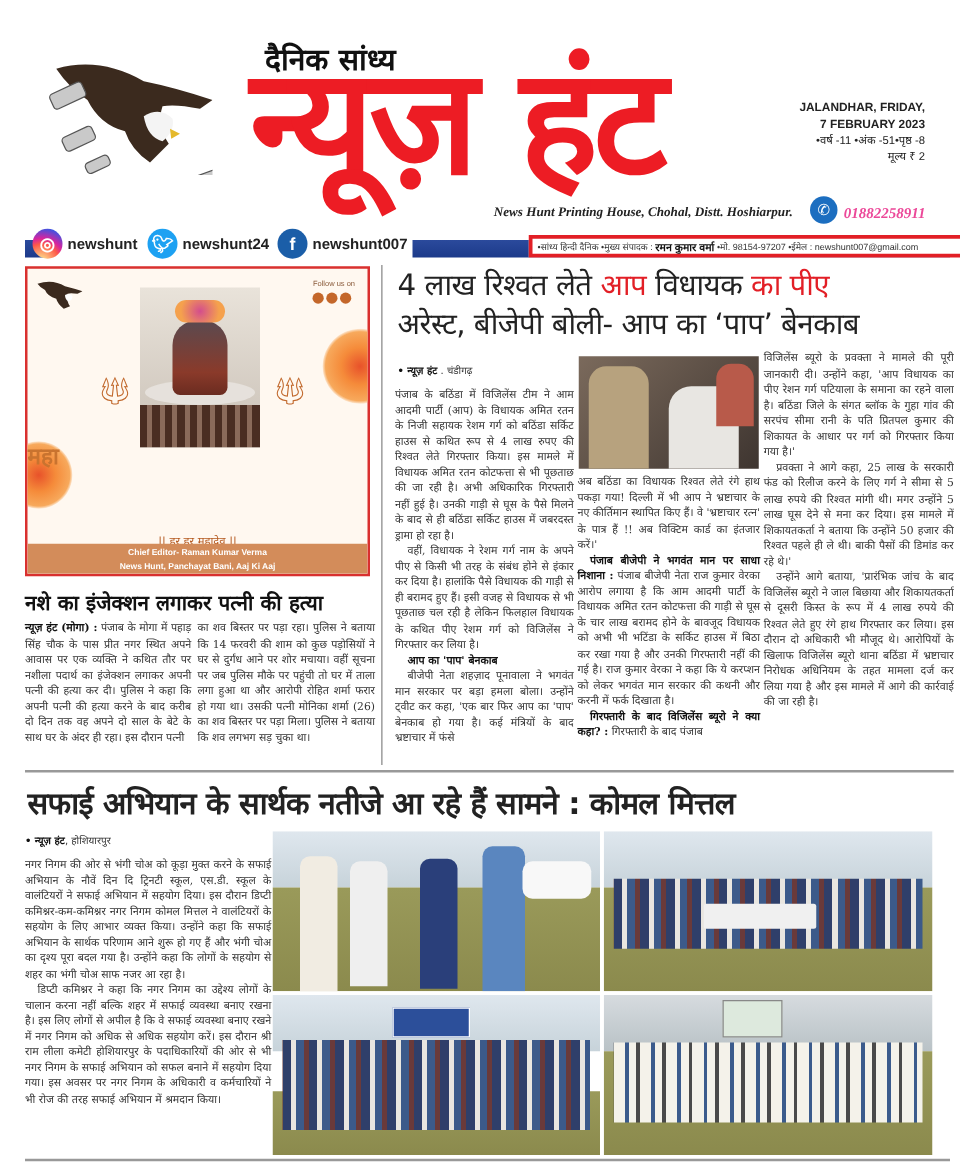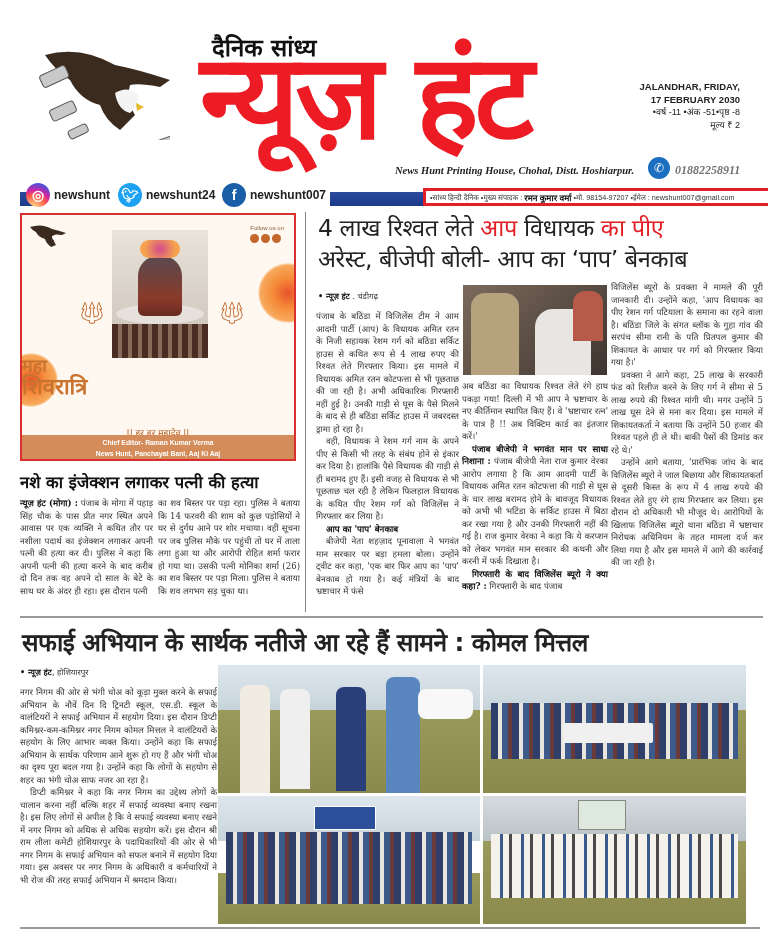--- a/index.html
+++ b/index.html
@@ -9,21 +9,21 @@
   .abs { position: absolute; }
 
   
   #eagle { left: 20px; top: 25px; width: 150px; height: 115px; }
   #tagline-top { left: 212px; top: 30px; font-family: "DejaVu Sans", sans-serif; font-weight: bold; font-size: 24px; color: #111; }
   #brand { left: 200px; top: 38px; font-family: "DejaVu Sans", sans-serif; font-weight: bold; font-size: 118px; line-height: 1; color: #ed1c24; letter-spacing: -4px; }
   #dateline { right: 28px; top: 80px; text-align: right; font-family: "Liberation Sans", sans-serif; font-size: 9px; color: #222; line-height: 13px; }
   #dateline .dt { font-weight: bold; font-size: 9.5px; }
   #press-line { left: 395px; top: 165px; font-family: Liberation Serif, serif; font-style: italic; font-weight: bold; font-size: 10.5px; color: #222; }
   #phone-icon { left: 648px; top: 157px; width: 22px; height: 22px; border-radius: 50%; background: #1c6ec0; color: #fff; font-size: 12px; display: flex; align-items: center; justify-content: center; }
-  #phone-num { left: 675px; top: 163px; font-family: "Liberation Serif", serif; font-style: italic; font-weight: bold; font-size: 12px; color: #737373; }
+  #phone-num { left: 675px; top: 163px; font-family: "Liberation Serif", serif; font-style: italic; font-weight: bold; font-size: 12px; color: #ec4899; }
 
   
   #social-bar { left: 20px; top: 192px; width: 740px; height: 14px; background: linear-gradient(#2b4a9c, #1c3a8a); }
   #social-white { left: 40px; top: 190px; width: 290px; height: 18px; background: #fff; }
   .soc { position: absolute; top: 183px; display: flex; align-items: center; font-family: "Liberation Sans", sans-serif; font-weight: bold; font-size: 12px; color: #222; }
   .soc .ic { width: 24px; height: 24px; border-radius: 50%; display: flex; align-items: center; justify-content: center; color: #fff; font-weight: bold; font-size: 14px; margin-right: 4px; }
   #soc-ig { left: 26px; }
   #soc-ig .ic { background: radial-gradient(circle at 30% 110%, #fdf497 0%, #fd5949 45%, #d6249f 60%, #285AEB 90%); }
   #soc-tw { left: 118px; }
   #soc-tw .ic { background: #1da1f2; }
@@ -115,21 +115,21 @@
     <rect x="48" y="102" width="20" height="9" rx="3" transform="rotate(-25 58 106)"></rect>
     <rect x="135" y="112" width="28" height="13" rx="3" transform="rotate(-20 149 118)"></rect>
   </g>
 </svg>
 
 <div id="tagline-top" class="abs">दैनिक सांध्य</div>
 <div id="brand" class="abs">न्यूज़ हंट</div>
 
 <div id="dateline" class="abs">
   <div class="dt">JALANDHAR, FRIDAY,</div>
-  <div class="dt">17 FEBRUARY 2030</div>
+  <div class="dt">7 FEBRUARY 2023</div>
   <div>•वर्ष -11 •अंक -51•पृष्ठ -8</div>
   <div>मूल्य ₹ 2</div>
 </div>
 
 <div id="press-line" class="abs">News Hunt Printing House, Chohal, Distt. Hoshiarpur.</div>
 <div id="phone-icon" class="abs">✆</div>
 <div id="phone-num" class="abs">01882258911</div>
 
 <div id="social-bar" class="abs"></div>
 <div id="social-white" class="abs"></div>
@@ -171,21 +171,20 @@
   <div id="ad-shrine">
     <div class="ring"></div>
     <div class="linga"></div>
     <div class="flowers"></div>
     <div class="base"></div>
   </div>
   <div class="trishul" id="trishul-l">🔱︎</div>
   <div class="trishul" id="trishul-r">🔱︎</div>
   <div id="ad-maha">
     <div class="l1">महा</div>
-    <div class="l2">शिवरात्रि</div>
   </div>
   <div id="ad-harhar">|| हर हर महादेव ||</div>
   <div id="ad-footer">
     <div>Chief Editor- Raman Kumar Verma</div>
     <div>News Hunt, Panchayat Bani, Aaj Ki Aaj</div>
   </div>
 </div>
 
 <div id="moga-head" class="abs">नशे का इंजेक्शन लगाकर पत्नी की हत्या</div>
 <div id="moga-c1" class="abs col-text">

